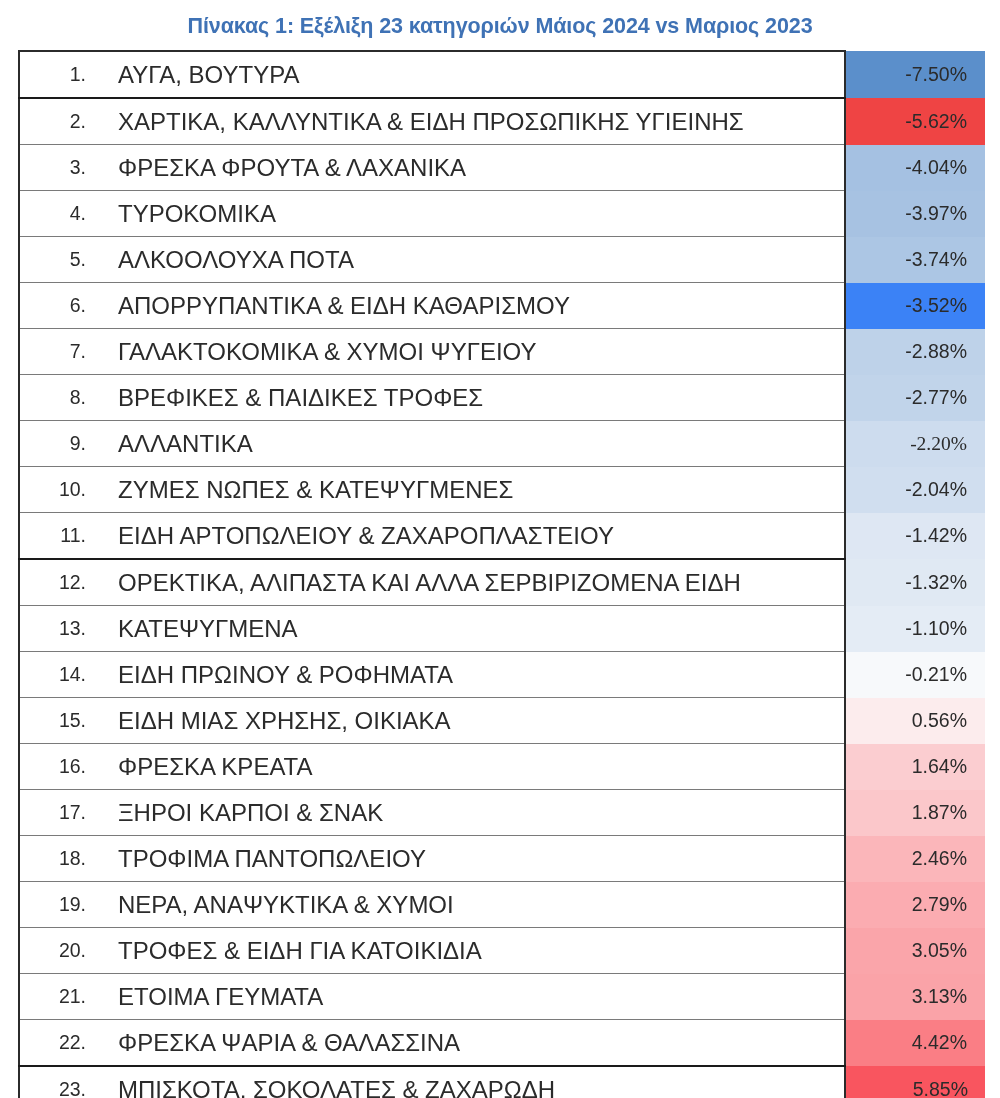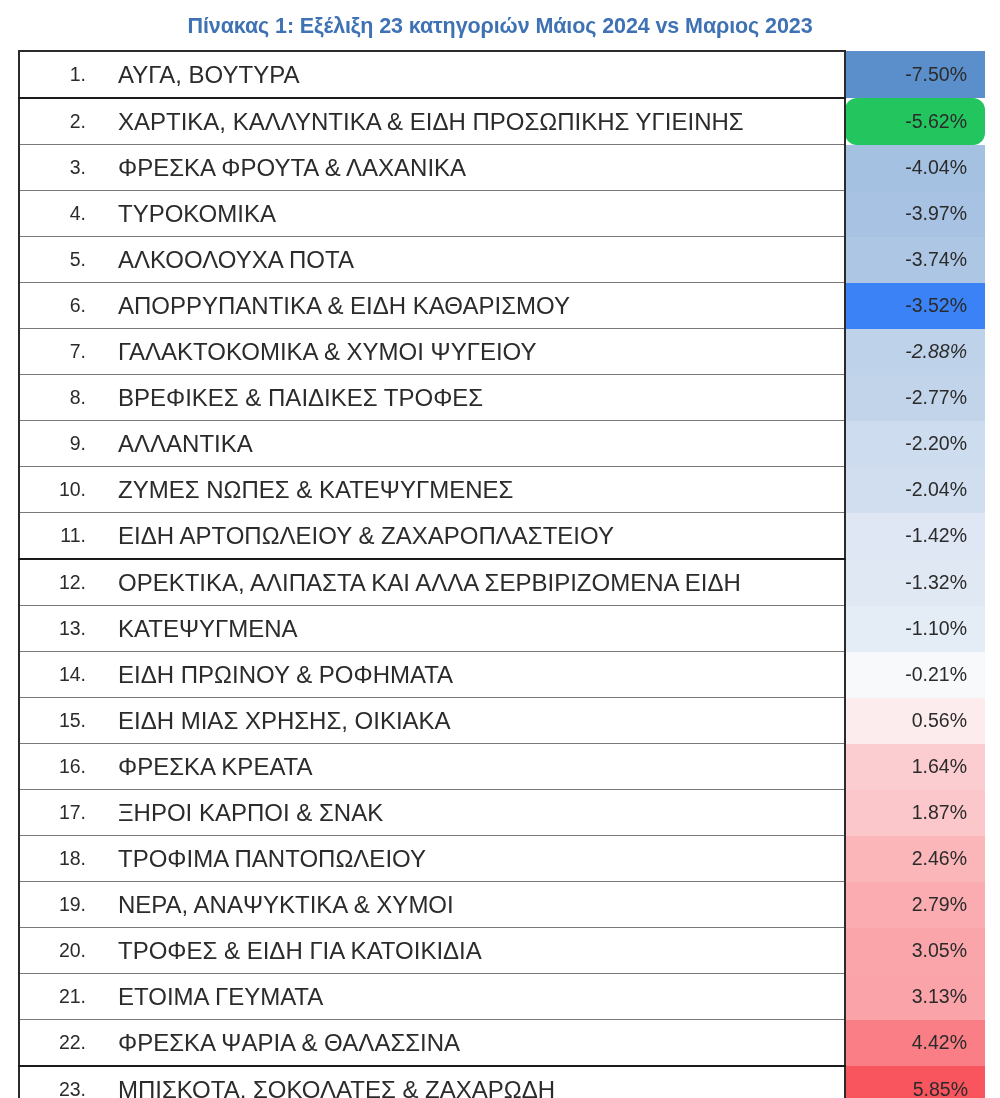--- a/index.html
+++ b/index.html
@@ -141,21 +141,21 @@
             </td>
             <td class="value" style="background: rgb(91, 143, 203);">-7.50%</td>
           </tr>
           <tr>
             <td class="namecell">
               <div class="name-inner">
                 <span class="num">2.</span>
                 <span class="lbl">ΧΑΡΤΙΚΑ, ΚΑΛΛΥΝΤΙΚΑ &amp; ΕΙΔΗ ΠΡΟΣΩΠΙΚΗΣ ΥΓΙΕΙΝΗΣ</span>
               </div>
             </td>
-            <td class="value" style="background: #22c55e; border-radius: 12px;">-5.62%</td>
+            <td class="value" style="background: #ef4444;">-5.62%</td>
           </tr>
           <tr>
             <td class="namecell">
               <div class="name-inner">
                 <span class="num">3.</span>
                 <span class="lbl">ΦΡΕΣΚΑ ΦΡΟΥΤΑ &amp; ΛΑΧΑΝΙΚΑ</span>
               </div>
             </td>
             <td class="value" style="background: rgb(165, 193, 226);">-4.04%</td>
           </tr>
@@ -186,39 +186,39 @@
             </td>
             <td class="value" style="background: #3b82f6;">-3.52%</td>
           </tr>
           <tr>
             <td class="namecell">
               <div class="name-inner">
                 <span class="num">7.</span>
                 <span class="lbl">ΓΑΛΑΚΤΟΚΟΜΙΚΑ &amp; ΧΥΜΟΙ ΨΥΓΕΙΟΥ</span>
               </div>
             </td>
-            <td class="value" style="background: rgb(190, 210, 233); font-style: italic;">-2.88%</td>
+            <td class="value" style="background: rgb(190, 210, 233);">-2.88%</td>
           </tr>
           <tr>
             <td class="namecell">
               <div class="name-inner">
                 <span class="num">8.</span>
                 <span class="lbl">ΒΡΕΦΙΚΕΣ &amp; ΠΑΙΔΙΚΕΣ ΤΡΟΦΕΣ</span>
               </div>
             </td>
             <td class="value" style="background: rgb(193, 212, 234);">-2.77%</td>
           </tr>
           <tr>
             <td class="namecell">
               <div class="name-inner">
                 <span class="num">9.</span>
                 <span class="lbl">ΑΛΛΑΝΤΙΚΑ</span>
               </div>
             </td>
-            <td class="value" style="background: rgb(205, 220, 238);">-2.20%</td>
+            <td class="value" style="background: rgb(205, 220, 238); font-family: Liberation Serif, serif;">-2.20%</td>
           </tr>
           <tr>
             <td class="namecell">
               <div class="name-inner">
                 <span class="num">10.</span>
                 <span class="lbl">ΖΥΜΕΣ ΝΩΠΕΣ &amp; ΚΑΤΕΨΥΓΜΕΝΕΣ</span>
               </div>
             </td>
             <td class="value" style="background: rgb(208, 222, 239);">-2.04%</td>
           </tr>

